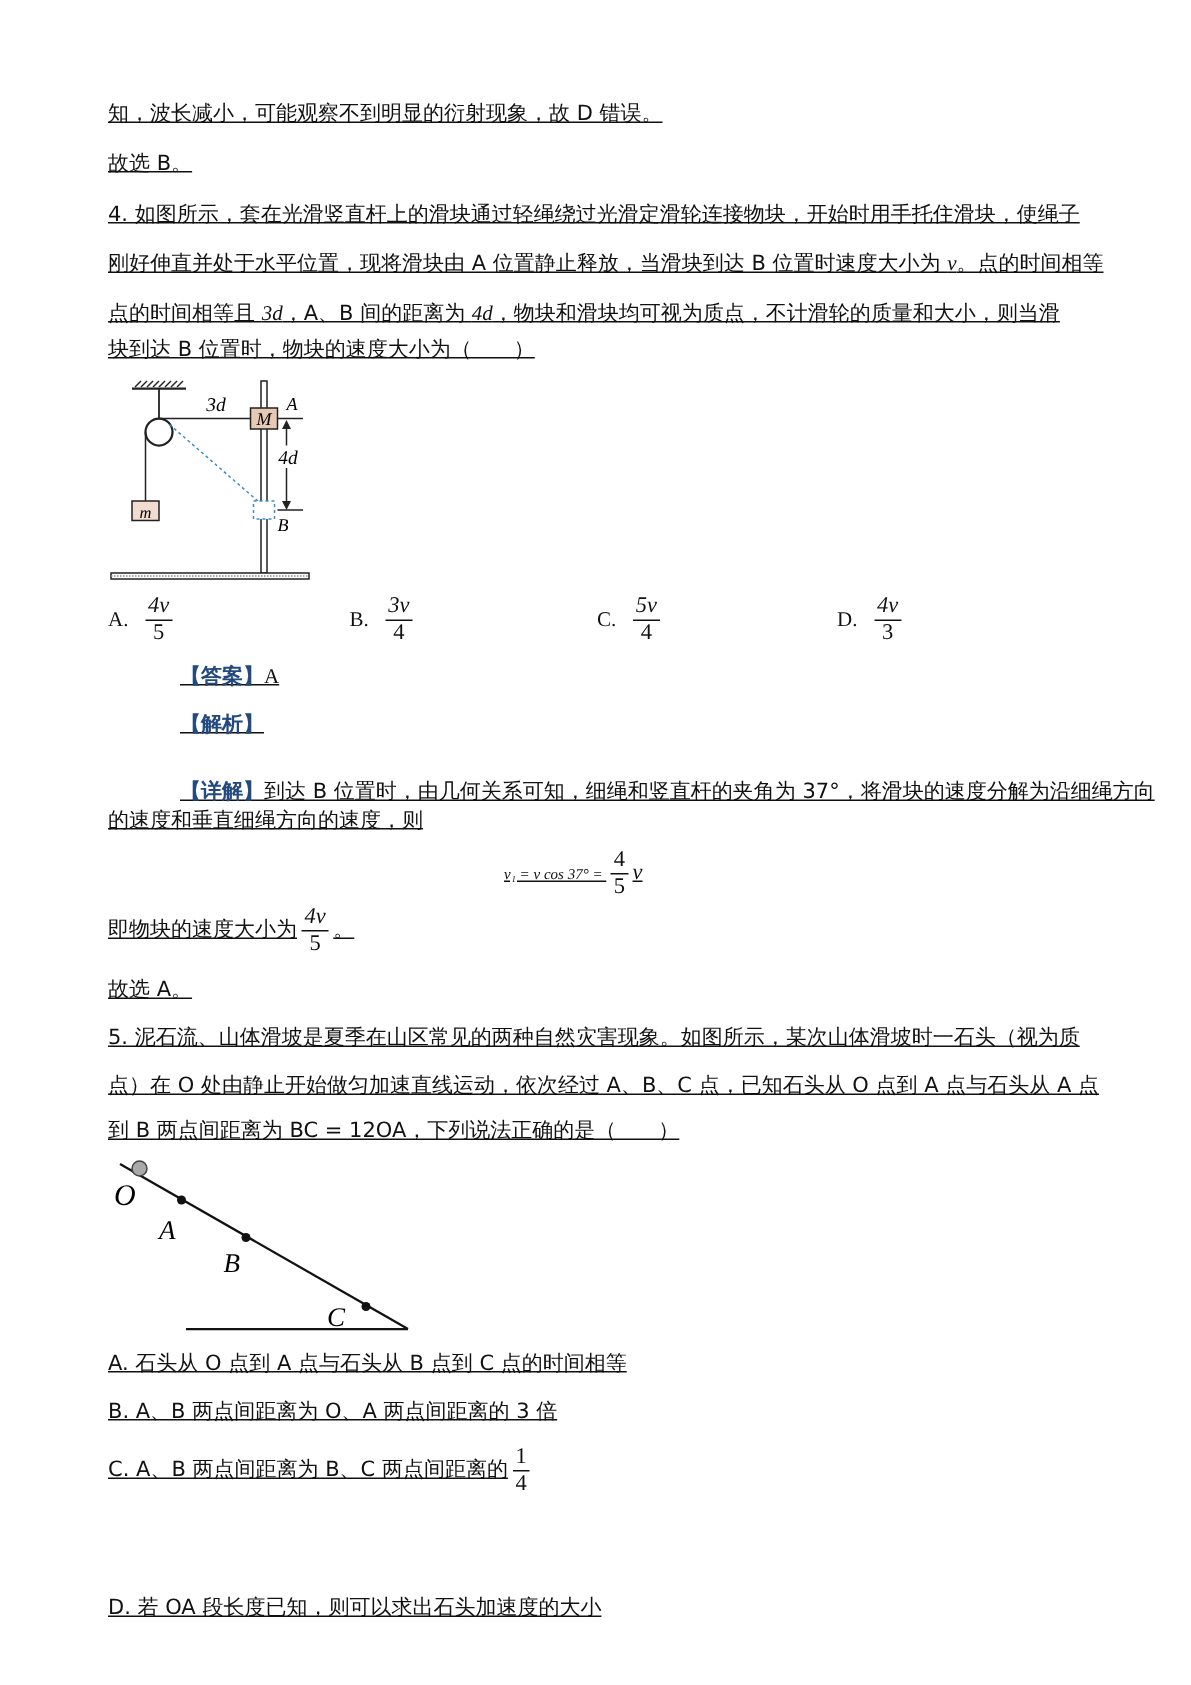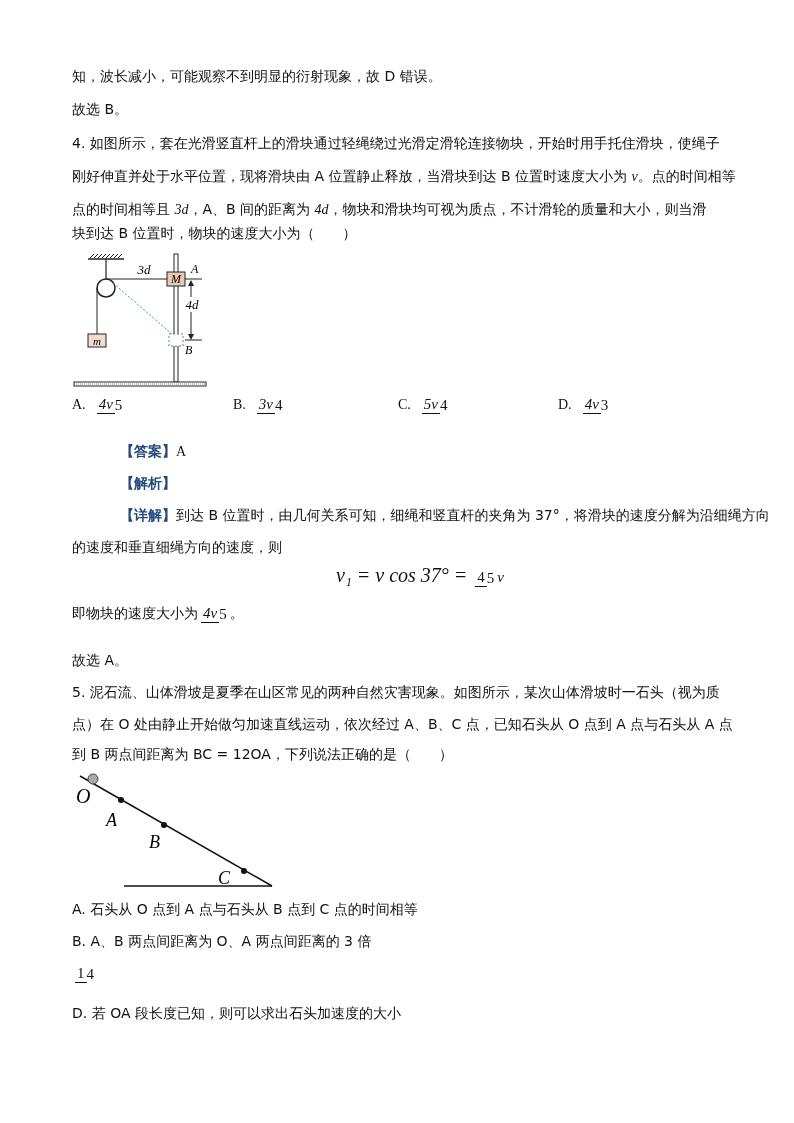--- a/index.html
+++ b/index.html
@@ -1,22 +1,22 @@
 <!DOCTYPE html>
 <html><head>
 <meta charset="utf-8">
 <style>
   html,body{margin:0;padding:0;background:#fff;}
   body{width:794px;height:1123px;position:relative;overflow:hidden;
        font-family:"DejaVu Sans","Liberation Sans",sans-serif;color:#111;font-size:14px;}
-  .line{position:absolute;left:72px;white-space:nowrap;font-size:14px;line-height:20px;}
+  .line{position:absolute;left:72px;white-space:nowrap;font-size:14px;line-height:20px;text-decoration:underline;}
   .serif{font-family:"Liberation Serif","DejaVu Serif",serif;}
   .it{font-style:italic;font-family:"Liberation Serif","DejaVu Serif",serif;}
   .tag{color:#23497d;font-weight:bold;margin-left:48px;}
-  .frac{display:inline-flex;flex-direction:row;align-items:center;vertical-align:middle;
+  .frac{display:inline-flex;flex-direction:column;align-items:center;vertical-align:middle;
         font-family:"Liberation Serif","DejaVu Serif",serif;font-size:15px;line-height:17px;margin:0 3px;}
   .frac .num{border-bottom:1px solid #111;padding:0 2px;}
   .opt{position:absolute;top:396px;display:flex;align-items:center;font-size:14px;}
   .opt .lbl{margin-right:8px;font-family:"Liberation Serif","DejaVu Serif",serif;}
   svg{position:absolute;}
 </style>
 </head>
 <body>
 
 <div class="line" style="top:66px">知，波长减小，可能观察不到明显的衍射现象，故 D 错误。</div>
@@ -106,27 +106,27 @@
       <span>3</span>
     </span>
 </div>
 
 <div class="line" style="top:441px">
   <span class="tag">【答案】</span><span class="serif">A</span>
 </div>
 <div class="line" style="top:473px">
   <span class="tag">【解析】</span>
 </div>
-<div class="line" style="top:505px">
+<div class="line" style="top:518px">
   <span class="tag">【详解】</span><span>到达 B 位置时，由几何关系可知，细绳和竖直杆的夹角为 37°，将滑块的速度分解为沿细绳方向</span>
 </div>
 <div class="line" style="top:537px">的速度和垂直细绳方向的速度，则</div>
 
 <div class="line" style="top:565px;left:336px">
-  <span class="it" style="font-size:20px">v₁ = v cos 37° = </span><span class="frac">
+  <span class="it" style="font-size:10px">v₁ = v cos 37° = </span><span class="frac">
       <span class="num">4</span>
       <span>5</span>
     </span><span class="it" style="font-size:15px">v</span>
 </div>
 
 <div class="line" style="top:603px">
   <span>即物块的速度大小为</span><span class="frac">
       <span class="num it">4v</span>
       <span>5</span>
     </span><span>。</span>
@@ -146,18 +146,18 @@
   <circle cx="172" cy="101" r="3" fill="#111"></circle>
   <text x="4" y="33" font-size="20" font-style="italic" font-family="Liberation Serif, serif">O</text>
   <text x="34" y="56" font-size="18" font-style="italic" font-family="Liberation Serif, serif">A</text>
   <text x="77" y="78" font-size="18" font-style="italic" font-family="Liberation Serif, serif">B</text>
   <text x="146" y="114" font-size="18" font-style="italic" font-family="Liberation Serif, serif">C</text>
 </svg>
 
 <div class="line" style="top:899px">A. 石头从 O 点到 A 点与石头从 B 点到 C 点的时间相等</div>
 <div class="line" style="top:931px">B. A、B 两点间距离为 O、A 两点间距离的 3 倍</div>
 <div class="line" style="top:963px">
-  <span class="frac">
+  <span>C. A、B 两点间距离为 B、C 两点间距离的</span><span class="frac">
       <span class="num">1</span>
       <span>4</span>
     </span>
 </div>
-<div class="line" style="top:1003px">D. 若 OA 段长度已知，则可以求出石头加速度的大小</div>
+<div class="line" style="top:1062px">D. 若 OA 段长度已知，则可以求出石头加速度的大小</div>
 
 </body></html>

